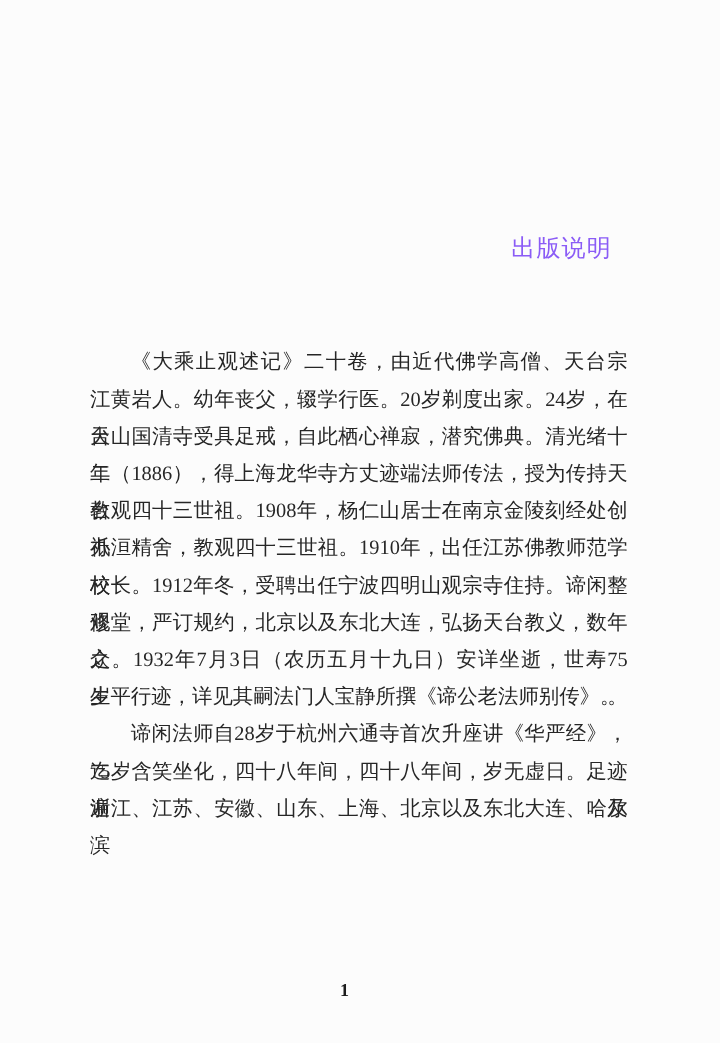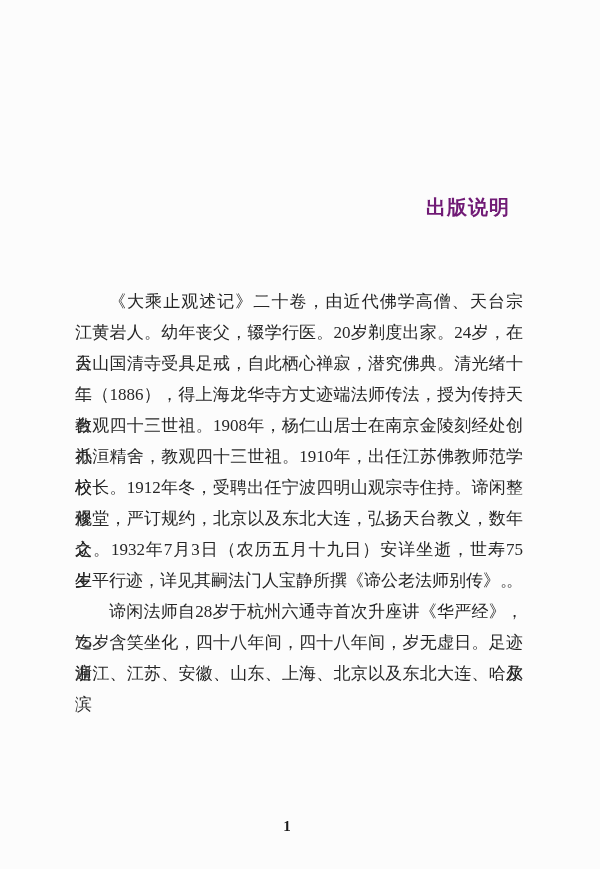--- a/index.html
+++ b/index.html
@@ -21,23 +21,23 @@
     width: 600px;
     height: 869px;
   }
   .heading {
     position: absolute;
     top: 194px;
     right: 90px;
     margin: 0;
     font-size: 20px;
     line-height: 26px;
-    font-weight: 700;
+    font-weight: 400;
     letter-spacing: 1px;
-    color: #701a75;
+    color: #8b5cf6;
     white-space: nowrap;
   }
   .body-text {
     position: absolute;
     left: 63px;
     top: 286px;
     width: 448px;
     margin-left: 12px;
   }
   .line {

